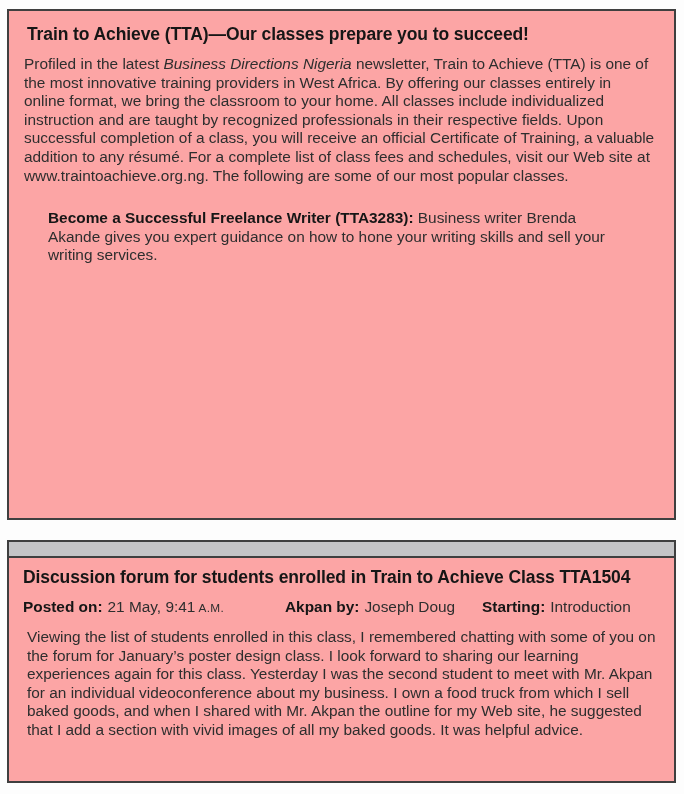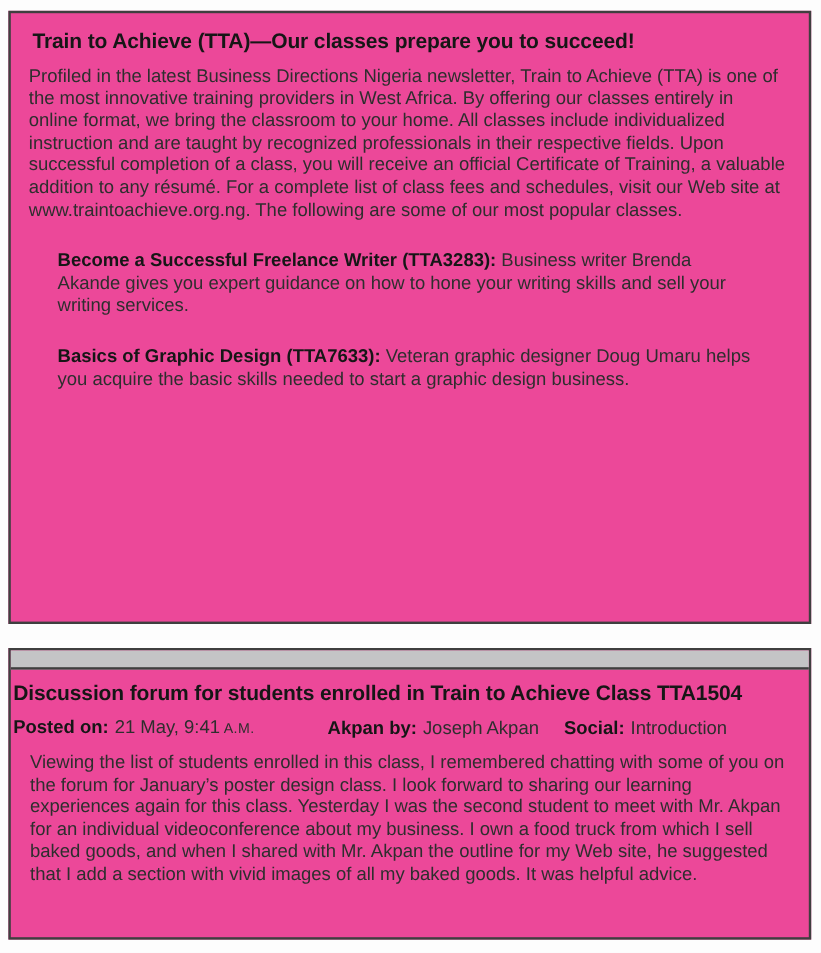--- a/index.html
+++ b/index.html
@@ -14,122 +14,119 @@
     width: 684px;
     height: 794px;
     overflow: hidden;
     background: #fdfdfd;
   }
   .box {
     position: absolute;
     left: 7px;
     right: 8px;
     border: 2px solid #3f3f3f;
-    background: #ec4899;
+    background: #fca5a5;
     box-sizing: border-box;
   }
   .flyer-box {
     top: 9px;
     height: 511px;
     padding: 11px 16px 16px 13px;
   }
   .flyer-title, .forum-title {
     font-size: 17.5px;
     font-weight: bold;
     color: #161616;
     letter-spacing: -0.1px;
   }
   .flyer-title { margin: 2px 0 10px 5px; }
   .body-text {
     font-size: 15.4px;
     line-height: 18.6px;
     color: #2e2e2e;
   }
   .flyer-intro { margin: 0 2px 0 2px; }
-  .italic { }
+  .italic { font-style: italic; }
   .class-item {
     margin: 24px 28px 0 26px;
   }
   .class-lead {
     font-weight: bold;
     color: #161616;
   }
   .forum-box {
     top: 540px;
     height: 243px;
     padding: 0;
   }
   .forum-header-bar {
     height: 14px;
     background: #c4c4c6;
     border-bottom: 2px solid #3f3f3f;
   }
   .forum-content {
-    padding: 9px 15px 12px 0;
+    padding: 9px 15px 12px 12px;
   }
   .forum-title { margin: 0 0 9px 2px; }
   .forum-meta {
     display: flex;
-    align-items: center;
+    align-items: flex-start;
     font-size: 15.4px;
     line-height: 19px;
     margin: 0 0 10px 2px;
   }
   .meta-group { white-space: nowrap; }
   .meta-group-1 { width: 262px; }
   .meta-group-2 { width: 197px; }
   .meta-label {
     font-weight: bold;
     color: #161616;
     margin-right: 5px;
   }
   .smallcaps {
     font-size: 11.8px;
     margin-left: 3px;
     letter-spacing: 0.4px;
   }
-  .forum-body { margin: 0 2px 0 16px; }
+  .forum-body { margin: 0 2px 0 6px; }
 </style>
 </head>
 <body>
 
 <div class="page">
 
   <div class="box flyer-box">
     <div class="flyer-title">Train to Achieve (TTA)—Our classes prepare you to succeed!</div>
 
     <p class="body-text flyer-intro" style="margin-top:0; margin-bottom:0;">
       <span>Profiled in the latest </span><span class="italic">Business Directions Nigeria</span><span> newsletter, Train to Achieve (TTA) is one of the most innovative training providers in West Africa. By offering our classes entirely in online format, we bring the classroom to your home. All classes include individualized instruction and are taught by recognized professionals in their respective fields. Upon successful completion of a class, you will receive an official Certificate of Training, a valuable addition to any résumé. For a complete list of class fees and schedules, visit our Web site at www.traintoachieve.org.ng. The following are some of our most popular classes.</span>
     </p>
 
 
     <p class="body-text class-item" style="margin-bottom:16px;">
       <span class="class-lead">Become a Successful Freelance Writer (TTA3283):</span><span> Business writer Brenda Akande gives you expert guidance on how to hone your writing skills and sell your writing services.</span>
     </p>
 
 
-    <p class="body-text class-item" style="margin-bottom:0;">
-      <span class="class-lead">Basics of Graphic Design (TTA7633):</span><span> Veteran graphic designer Doug Umaru helps you acquire the basic skills needed to start a graphic design business.</span>
-    </p>
   </div>
 
   <div class="box forum-box">
     <div class="forum-header-bar"></div>
     <div class="forum-content">
       <div class="forum-title">Discussion forum for students enrolled in Train to Achieve Class TTA1504</div>
 
       <div class="forum-meta">
         <span class="meta-group meta-group-1">
           <span class="meta-label">Posted on:</span><span>21 May, 9:41</span><span class="smallcaps">A.M.</span>
         </span>
         <span class="meta-group meta-group-2">
-          <span class="meta-label">Akpan by:</span><span>Joseph Akpan</span>
+          <span class="meta-label">Akpan by:</span><span>Joseph Doug</span>
         </span>
         <span class="meta-group">
-          <span class="meta-label">Social:</span><span>Introduction</span>
+          <span class="meta-label">Starting:</span><span>Introduction</span>
         </span>
       </div>
 
       <p class="body-text forum-body" style="margin-top:0; margin-bottom:0;">Viewing the list of students enrolled in this class, I remembered chatting with some of you on the forum for January’s poster design class. I look forward to sharing our learning experiences again for this class. Yesterday I was the second student to meet with Mr. Akpan for an individual videoconference about my business. I own a food truck from which I sell baked goods, and when I shared with Mr. Akpan the outline for my Web site, he suggested that I add a section with vivid images of all my baked goods. It was helpful advice.</p>
     </div>
   </div>
 
 </div>
 
 </body></html>

